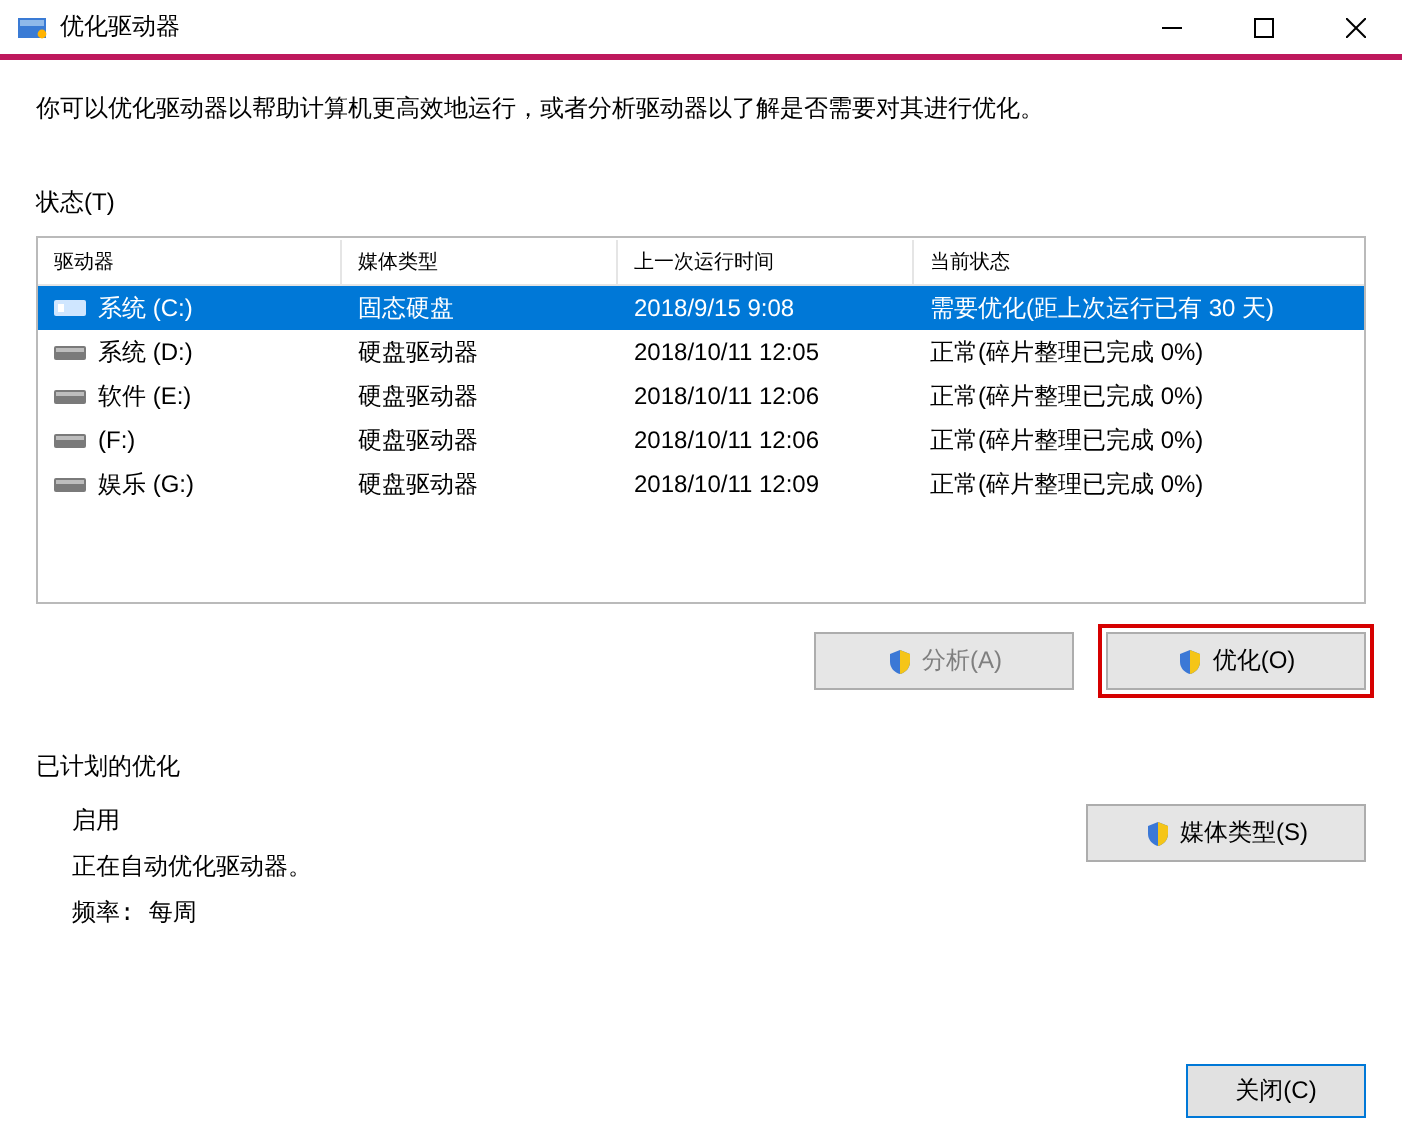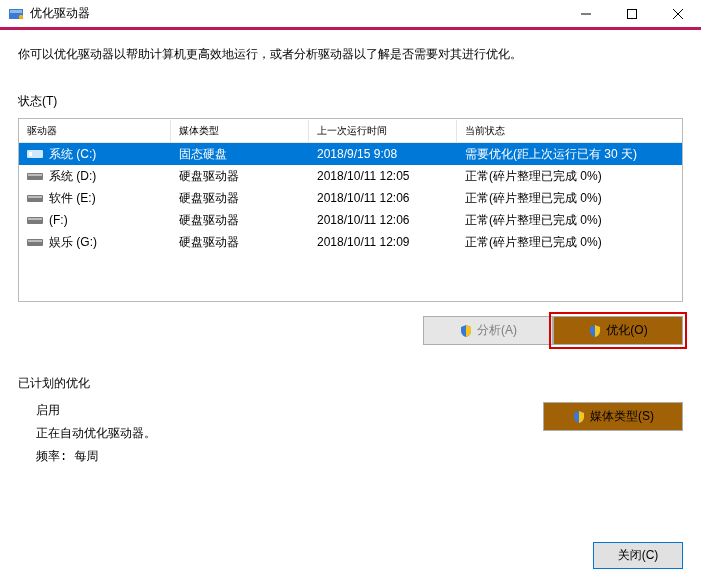--- a/index.html
+++ b/index.html
@@ -66,44 +66,44 @@
     }
     .drive-row.selected { background: #0078d7; color: #fff; }
     .drive-row > div {
       padding: 2px 8px;
       white-space: nowrap;
       overflow: hidden;
     }
     .drive-cell-name { width: 152px; display: flex; align-items: center; gap: 6px; padding-left: 8px;}
     .drive-icon { width: 16px; height: 12px; display: inline-flex; flex-shrink:0;}
     .button-row {
-      display: flex; justify-content: flex-end; gap: 0;
+      display: flex; justify-content: flex-end; gap: 16px;
       margin-top: 14px;
     }
     .btn {
       width: 130px; height: 29px;
       border: 1px solid #adadad;
-      background: #a16207;
+      background: #e5e5e5;
       display: flex; align-items: center; justify-content: center;
       gap: 4px;
       color: #000;
       font-size: 12px;
       font-family: inherit;
     }
     .btn.disabled { color: #7f7f7f; background:#e6e6e6;}
     .btn.highlight-red { outline: 2px solid #d60000; outline-offset: 2px;}
     .shield { width: 14px; height: 14px; display:inline-flex; }
     .schedule-section { margin-top: 30px; }
     .schedule-row { display: flex; align-items: flex-start; margin-top: 10px;}
     .schedule-info { flex: 1; padding-left: 18px;}
     .schedule-info .sub { margin-top: 6px; font-family: Liberation Mono, monospace; }
     .schedule-info .label { margin-bottom: 4px; }
     .bottom-bar {
       position: absolute;
-      bottom: 0; right: 18px;
+      bottom: 10px; right: 18px;
     }
     .close-btn {
       width: 90px; height: 27px;
       border: 1px solid #0078d7;
       background: #e1e1e1;
       display:flex; align-items:center; justify-content:center;
       font-size: 12px;
       font-family: inherit;
     }
   </style>

